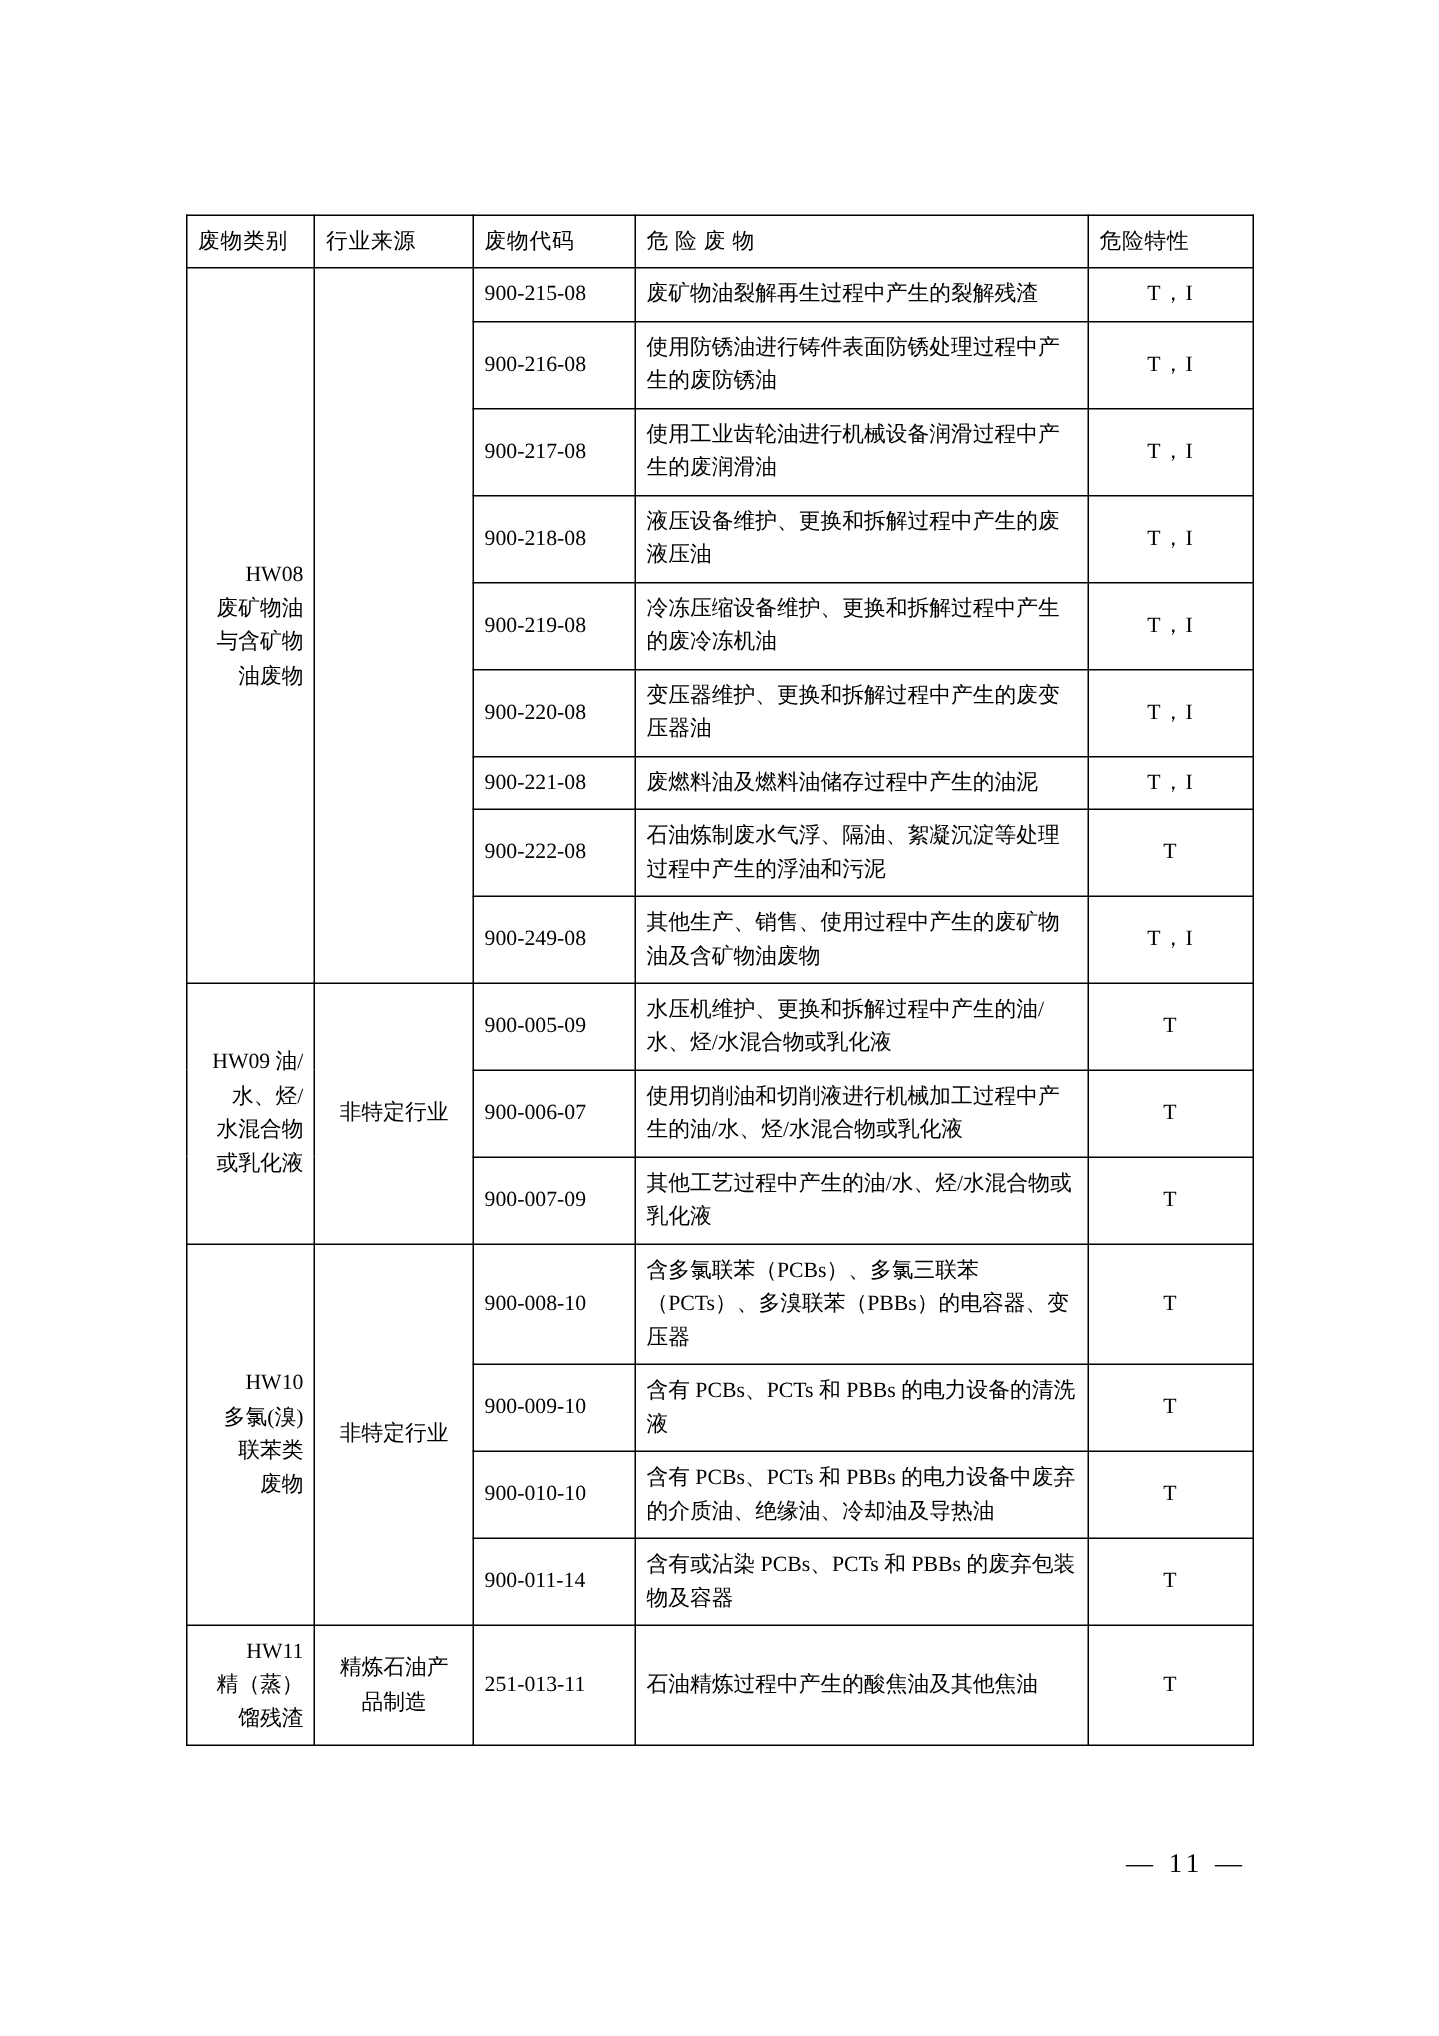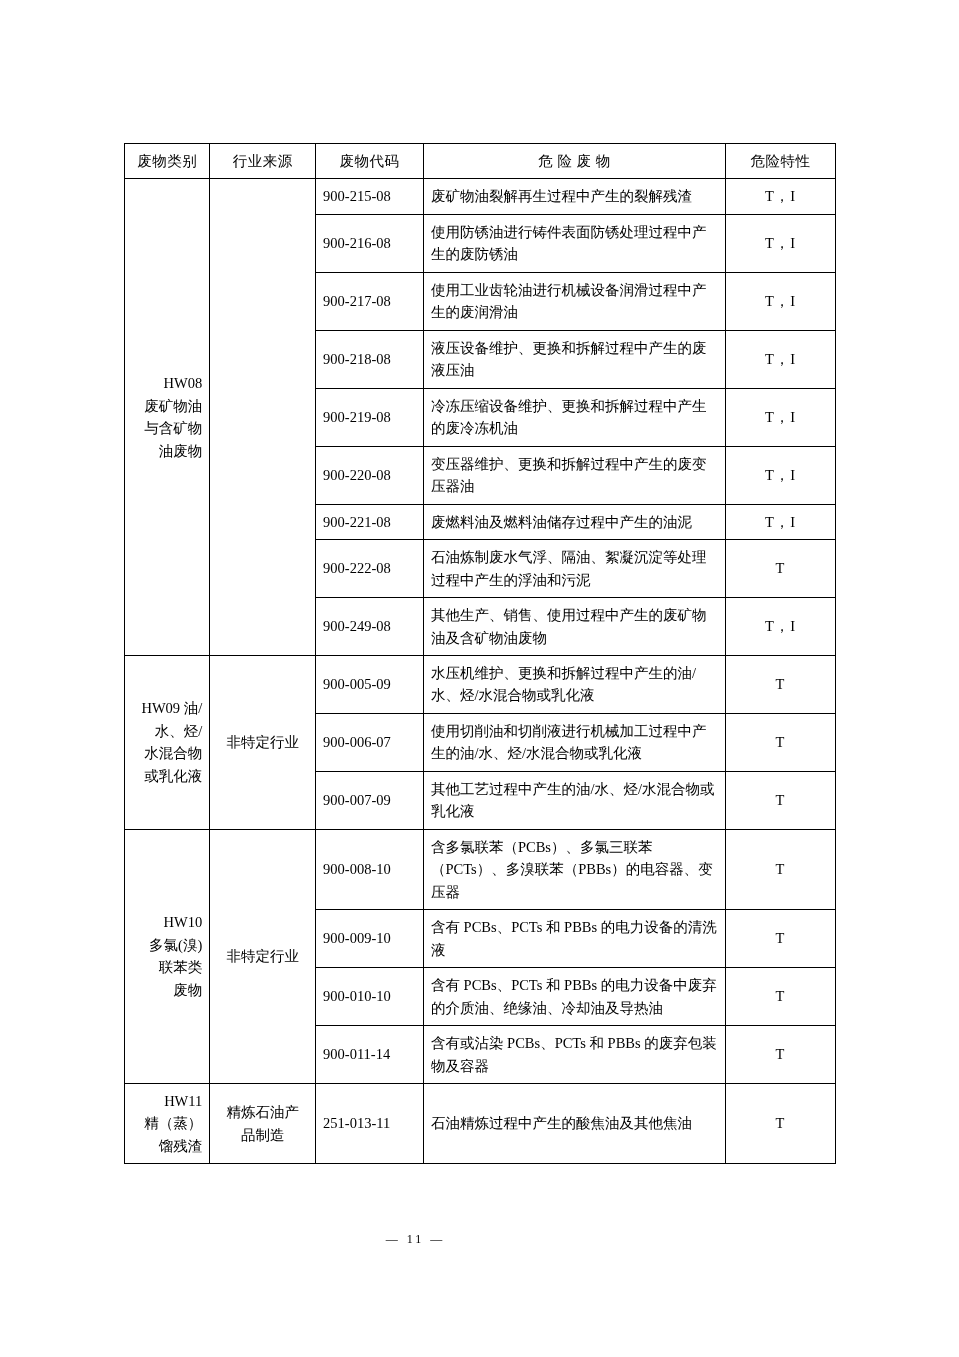--- a/index.html
+++ b/index.html
@@ -40,21 +40,21 @@
     font-weight: normal;
   }
   
   col.c1 { width: 83px; }
   col.c2 { width: 103px; }
   col.c3 { width: 105px; }
   col.c4 { width: 294px; }
   col.c5 { width: 107px; }
 
   thead td {
-    text-align: center;
+    text-align: left;
     font-size: 15px;
     padding-top: 11px;
     padding-bottom: 11px;
     letter-spacing: 0.5px;
   }
   td.cat {
     text-align: right;
     line-height: 1.75;
     font-size: 14.5px;
   }
@@ -77,23 +77,23 @@
   td.haz {
     text-align: center;
     font-size: 14.5px;
     letter-spacing: 1px;
   }
   .pagenum {
     position: absolute;
     left: 0;
     right: 0;
     top: 1232px;
-    text-align: center;
+    text-align: right;
     padding-right: 128px;
-    font-size: 12px;
+    font-size: 18px;
     letter-spacing: 3px;
   }
 </style>
 </head>
 <body>
 
 <div class="page">
 
   <div class="table-wrap">
     <table class="waste">

